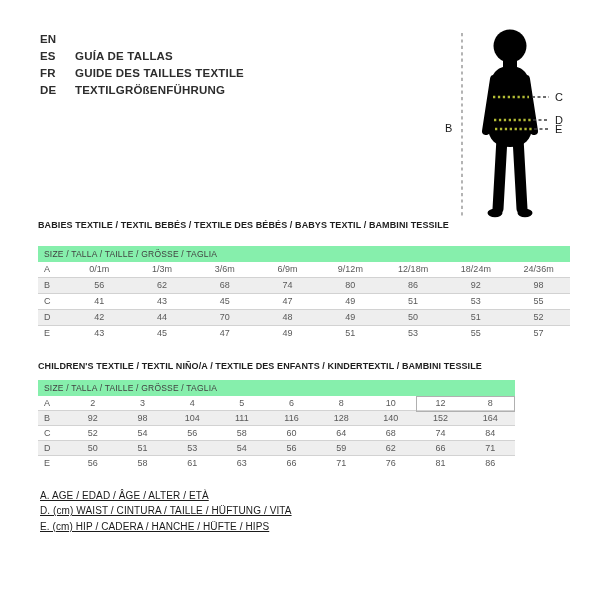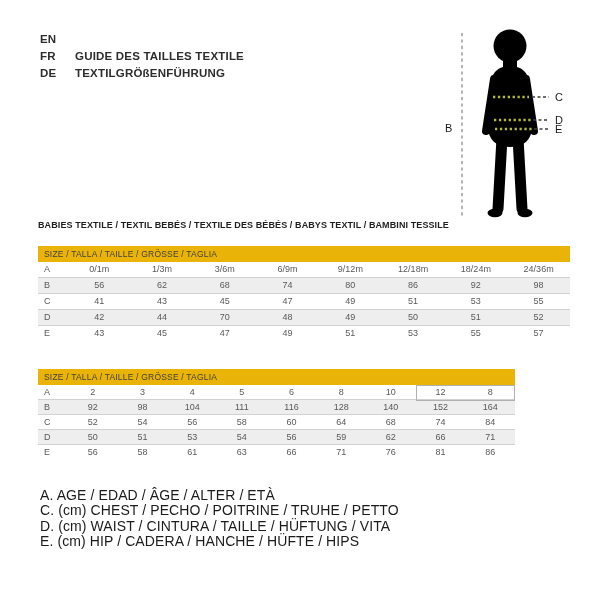--- a/index.html
+++ b/index.html
@@ -12,46 +12,50 @@
   .lang-code{width:35px;}
 
   
   .figure-wrap{position:absolute;left:435px;top:8px;width:140px;height:220px;}
 
   
   .section{position:absolute;left:38px;}
   .section-heading{font-size:9px;font-weight:700;color:#1e1e1e;line-height:11px;letter-spacing:.1px;}
   .size-table{position:relative;margin-top:15px;}
   .children .size-table{margin-top:8px;}
-  .t-header{background:#eab308;height:16px;line-height:16px;padding-left:6px;
+  .t-header{background:#86efac;height:16px;line-height:16px;padding-left:6px;
             font-size:8.5px;color:#414141;letter-spacing:.2px;}
   .t-row{display:flex;height:16px;line-height:15px;font-size:9px;color:#595959;
          border-bottom:1px solid #d2d2d2;box-sizing:border-box;}
   .children .t-row{height:15px;line-height:14px;}
   .t-row.stripe{background:#eeeeee;}
   .t-row.last{border-bottom:none;}
   .t-key{width:30px;padding-left:6px;box-sizing:border-box;}
   .t-cell{flex:1;text-align:center;}
   .babies-section{top:220px;width:532px;}
   .children{top:361px;width:477px;}
   .highlight-box{position:absolute;left:378px;top:16px;width:97px;height:14px;
                  border:1px solid #b0b0b0;background:transparent;pointer-events:none;}
 
   
   .legend{position:absolute;left:40px;top:488px;}
-  .legend-item{font-size:14px;line-height:15.3px;color:#1b1b1b;letter-spacing:.1px;}
+  .legend-item{font-size:10px;line-height:15.3px;color:#1b1b1b;letter-spacing:.1px;text-decoration:underline;}
 </style>
 </head>
 <body>
 
 <div class="page">
 
   <div class="languages">
     <div class="lang-row">
       <span class="lang-code">EN</span>
+    </div>
+    <div class="lang-row">
+      <span class="lang-code">ES</span>
+      <span class="lang-label">GUÍA DE TALLAS</span>
     </div>
     <div class="lang-row">
       <span class="lang-code">FR</span>
       <span class="lang-label">GUIDE DES TAILLES TEXTILE</span>
     </div>
     <div class="lang-row">
       <span class="lang-code">DE</span>
       <span class="lang-label">TEXTILGRÖßENFÜHRUNG</span>
     </div>
   </div>
@@ -145,20 +149,21 @@
             <span class="t-cell">51</span>
             <span class="t-cell">53</span>
             <span class="t-cell">55</span>
             <span class="t-cell">57</span>
           </div>
         </div>
     </div>
   </div>
 
   <div class="section children">
+    <div class="section-heading">CHILDREN'S TEXTILE / TEXTIL NIÑO/A / TEXTILE DES ENFANTS / KINDERTEXTIL / BAMBINI TESSILE</div>
     <div class="size-table">
       <div class="t-header">SIZE / TALLA / TAILLE / GRÖSSE / TAGLIA</div>
       <div>
           <div class="t-row">
             <span class="t-key">A</span>
             <span class="t-cell">2</span>
             <span class="t-cell">3</span>
             <span class="t-cell">4</span>
             <span class="t-cell">5</span>
             <span class="t-cell">6</span>
@@ -215,18 +220,17 @@
             <span class="t-cell">81</span>
             <span class="t-cell">86</span>
           </div>
         </div>
       <div class="highlight-box"></div>
     </div>
   </div>
 
   <div class="legend">
     <div class="legend-item">A. AGE / EDAD / ÂGE / ALTER / ETÀ</div>
-    <div class="legend-item">C. (cm) CHEST / PECHO / POITRINE / TRUHE / PETTO</div>
     <div class="legend-item">D. (cm) WAIST / CINTURA / TAILLE / HÜFTUNG / VITA</div>
     <div class="legend-item">E. (cm) HIP / CADERA / HANCHE / HÜFTE / HIPS</div>
   </div>
 
 </div>
 
 </body></html>

